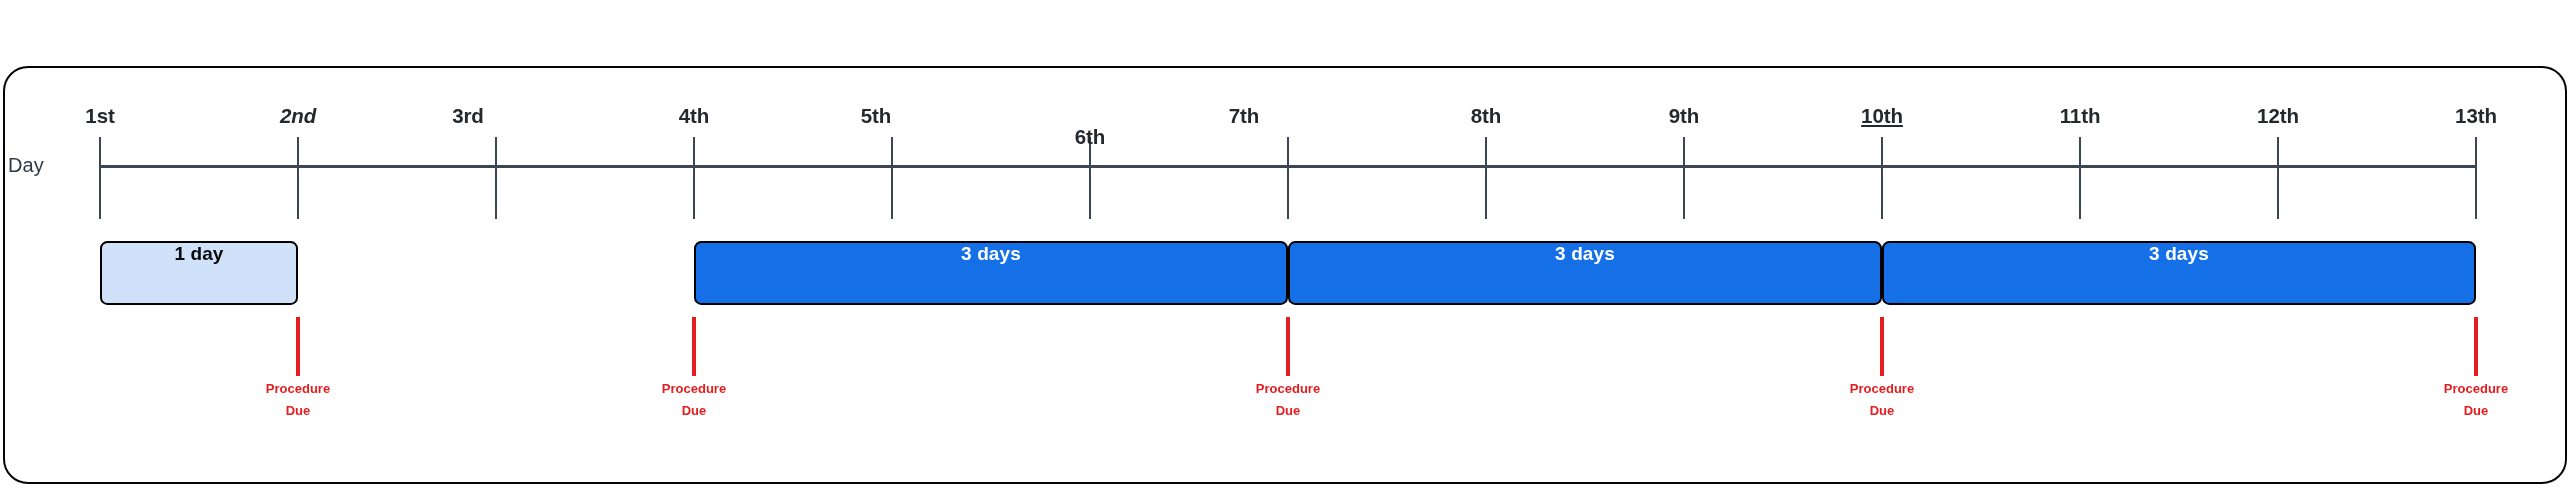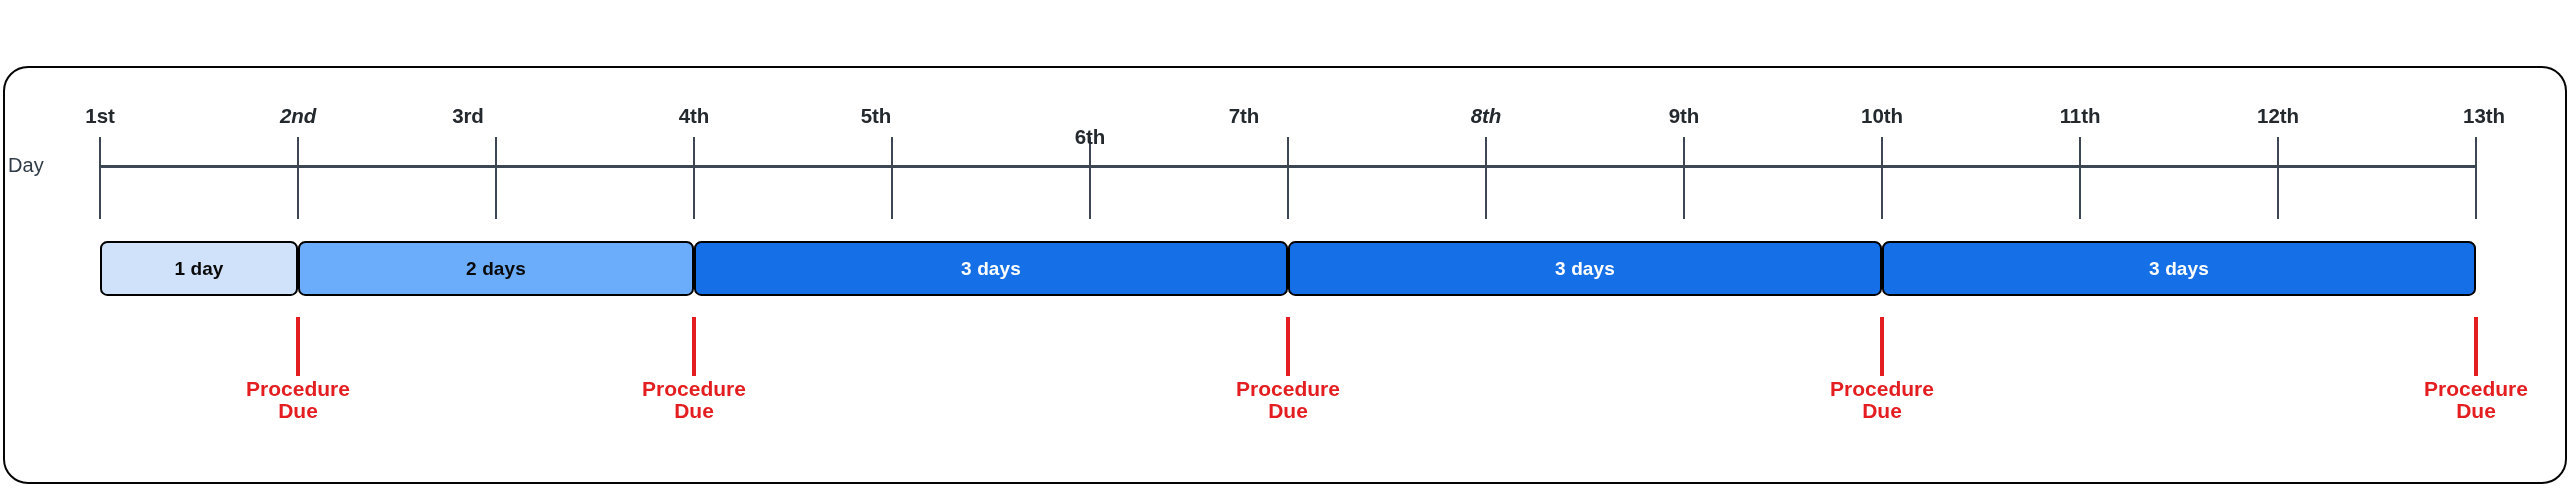--- a/index.html
+++ b/index.html
@@ -89,26 +89,25 @@
 
   
   #bar {
     position: absolute;
     top: 241px;
     height: 75px;
   }
   .segment {
     position: absolute;
     top: 0;
-    height: 55px;
+    height: 64px;
     box-sizing: border-box;
     border: 2px solid #000000;
     border-radius: 7.3px;
     display: flex;
-    align-items: center;
     justify-content: center;
   }
   .segment-label {
     font-size: 19px;
     font-weight: 700;
     letter-spacing: 0.1px;
     white-space: nowrap;
     pointer-events: none;
   }
   .seg-dark  .segment-label { color: #ffffff; }
@@ -121,21 +120,21 @@
     top: 317px;
     height: 59px;
     background: #e41e20;
     margin-left: -1.6px;
   }
   .marker-label {
     position: absolute;
     top: 378px;
     transform: translateX(-50%);
     text-align: center;
-    font-size: 21px;
+    font-size: 13px;
     font-weight: 700;
     line-height: 22px;
     color: #e41e20;
     white-space: nowrap;
   }
 </style>
 </head>
 <body>
 
 <div id="canvas">
@@ -164,35 +163,32 @@
         <div class="tick" style="left: 2476px; background: rgb(60, 71, 83);"></div>
       </div>
     <div id="tick-labels">
         <div class="tick-label" style="left: 100px; text-align: right;">1st</div>
         <div class="tick-label" style="left: 298px; font-style: italic;">2nd</div>
         <div class="tick-label" style="left: 468px;">3rd</div>
         <div class="tick-label" style="left: 694px;">4th</div>
         <div class="tick-label" style="left: 876px;">5th</div>
         <div class="tick-label" style="left: 1090px; margin-top: 21px;">6th</div>
         <div class="tick-label" style="left: 1244px;">7th</div>
-        <div class="tick-label" style="left: 1486px; font-style: italic;">8th</div>
+        <div class="tick-label" style="left: 1486px;">8th</div>
         <div class="tick-label" style="left: 1684px;">9th</div>
-        <div class="tick-label" style="left: 1882px;">10th</div>
+        <div class="tick-label" style="left: 1882px; text-decoration: underline;">10th</div>
         <div class="tick-label" style="left: 2080px;">11th</div>
         <div class="tick-label" style="left: 2278px;">12th</div>
-        <div class="tick-label" style="left: 2476px; margin-left: 8px;">13th</div>
+        <div class="tick-label" style="left: 2476px;">13th</div>
       </div>
 
     <div id="bar" style="left: 100px; width: 2375px;">
         <div class="segment seg-light" style="left: 0px; width: 198px; background: rgb(207, 226, 250); border-color: rgb(0, 0, 0); z-index: 10;">
           <span class="segment-label" style="color: rgb(10, 10, 10);">1 day</span>
         </div>
-        <div class="segment seg-light" style="left: 198px; width: 396px; background: rgb(107, 172, 251); border-color: rgb(0, 0, 0); z-index: 11;">
-          <span class="segment-label" style="color: rgb(10, 10, 10);">2 days</span>
-        </div>
         <div class="segment seg-dark" style="left: 594px; width: 594px; background: rgb(21, 112, 232); border-color: rgb(0, 0, 0); z-index: 12;">
           <span class="segment-label" style="color: rgb(255, 255, 255);">3 days</span>
         </div>
         <div class="segment seg-dark" style="left: 1188px; width: 594px; background: rgb(21, 112, 232); border-color: rgb(0, 0, 0); z-index: 13;">
           <span class="segment-label" style="color: rgb(255, 255, 255);">3 days</span>
         </div>
         <div class="segment seg-dark" style="left: 1782px; width: 594px; background: rgb(21, 112, 232); border-color: rgb(0, 0, 0); z-index: 14;">
           <span class="segment-label" style="color: rgb(255, 255, 255);">3 days</span>
         </div>
       </div>

